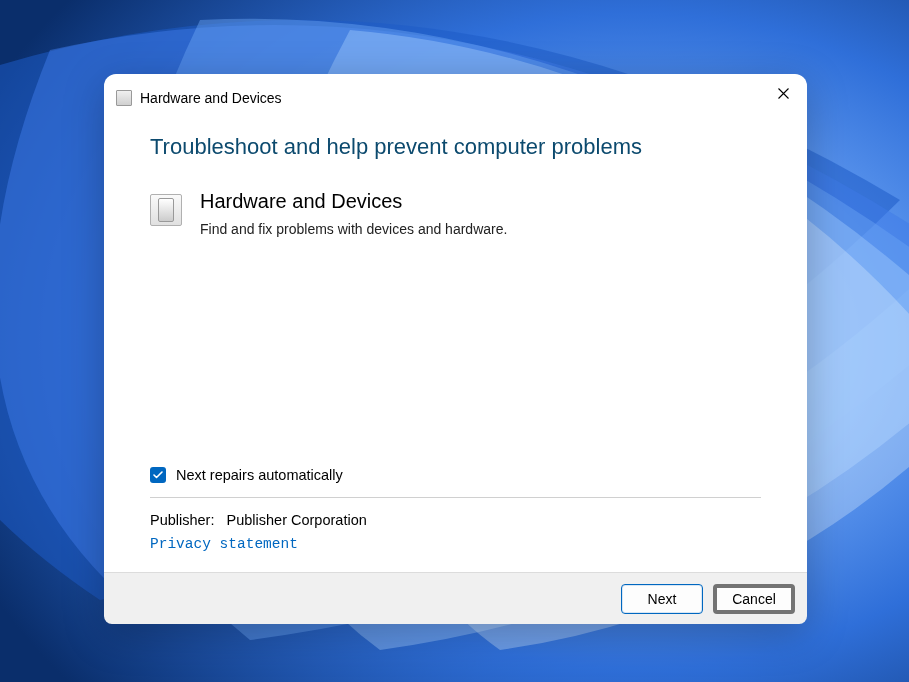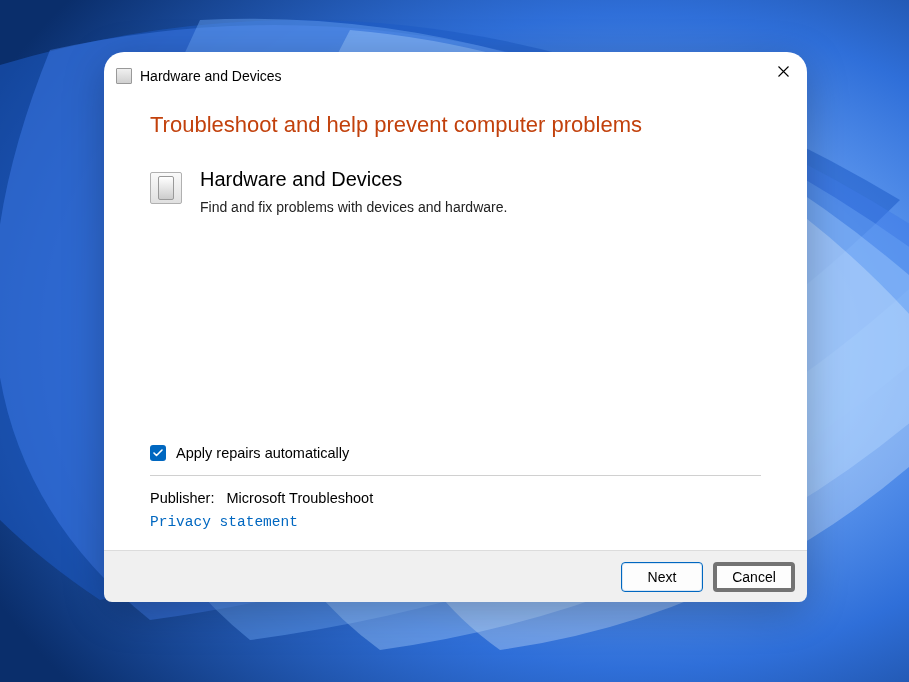--- a/index.html
+++ b/index.html
@@ -12,25 +12,25 @@
       position: relative;
     }
     .bg-swirl {
       position: absolute;
       inset: 0;
       z-index: 0;
     }
     .dialog {
       position: absolute;
       left: 104px;
-      top: 52px;
+      top: 74px;
       width: 703px;
       height: 550px;
       background: #ffffff;
-      border-radius: 20px;
+      border-radius: 12px;
       box-shadow: 0 10px 40px rgba(0,0,0,0.25);
       display: flex;
       flex-direction: column;
       z-index: 10;
     }
     .titlebar {
       height: 48px;
       display: flex;
       align-items: center;
       padding: 0 12px;
@@ -63,21 +63,21 @@
       border-radius: 4px;
     }
     .content {
       flex: 1;
       padding: 12px 46px 0 46px;
       display: flex;
       flex-direction: column;
     }
     .headline {
       font-size: 22px;
-      color: #c2410c;
+      color: #0c4a6e;
       font-weight: 400;
       margin-bottom: 30px;
     }
     .item-row {
       display: flex;
       align-items: flex-start;
       gap: 18px;
       margin-bottom: 16px;
     }
     .item-icon {
@@ -225,28 +225,28 @@
     </div>
 
     <div class="spacer"></div>
 
     <div class="checkbox-row">
       <div class="checkbox">
         <svg width="10" height="8" viewBox="0 0 10 8">
             <path d="M1 4 L3.5 6.5 L9 1" stroke="#fff" stroke-width="1.6" fill="none" stroke-linecap="round" stroke-linejoin="round"></path>
           </svg>
       </div>
-      <span class="checkbox-label">Apply repairs automatically</span>
+      <span class="checkbox-label">Next repairs automatically</span>
     </div>
 
     <div class="divider"></div>
 
     <div class="publisher-row">
       <span class="publisher-label">Publisher:</span>
-      <span>Microsoft Troubleshoot</span>
+      <span>Publisher Corporation</span>
     </div>
 
     <a class="privacy-link">Privacy statement</a>
   </div>
 
   <div class="footer">
     <button class="btn btn-primary">Next</button>
     <button class="btn">Cancel</button>
   </div>
 </div>

